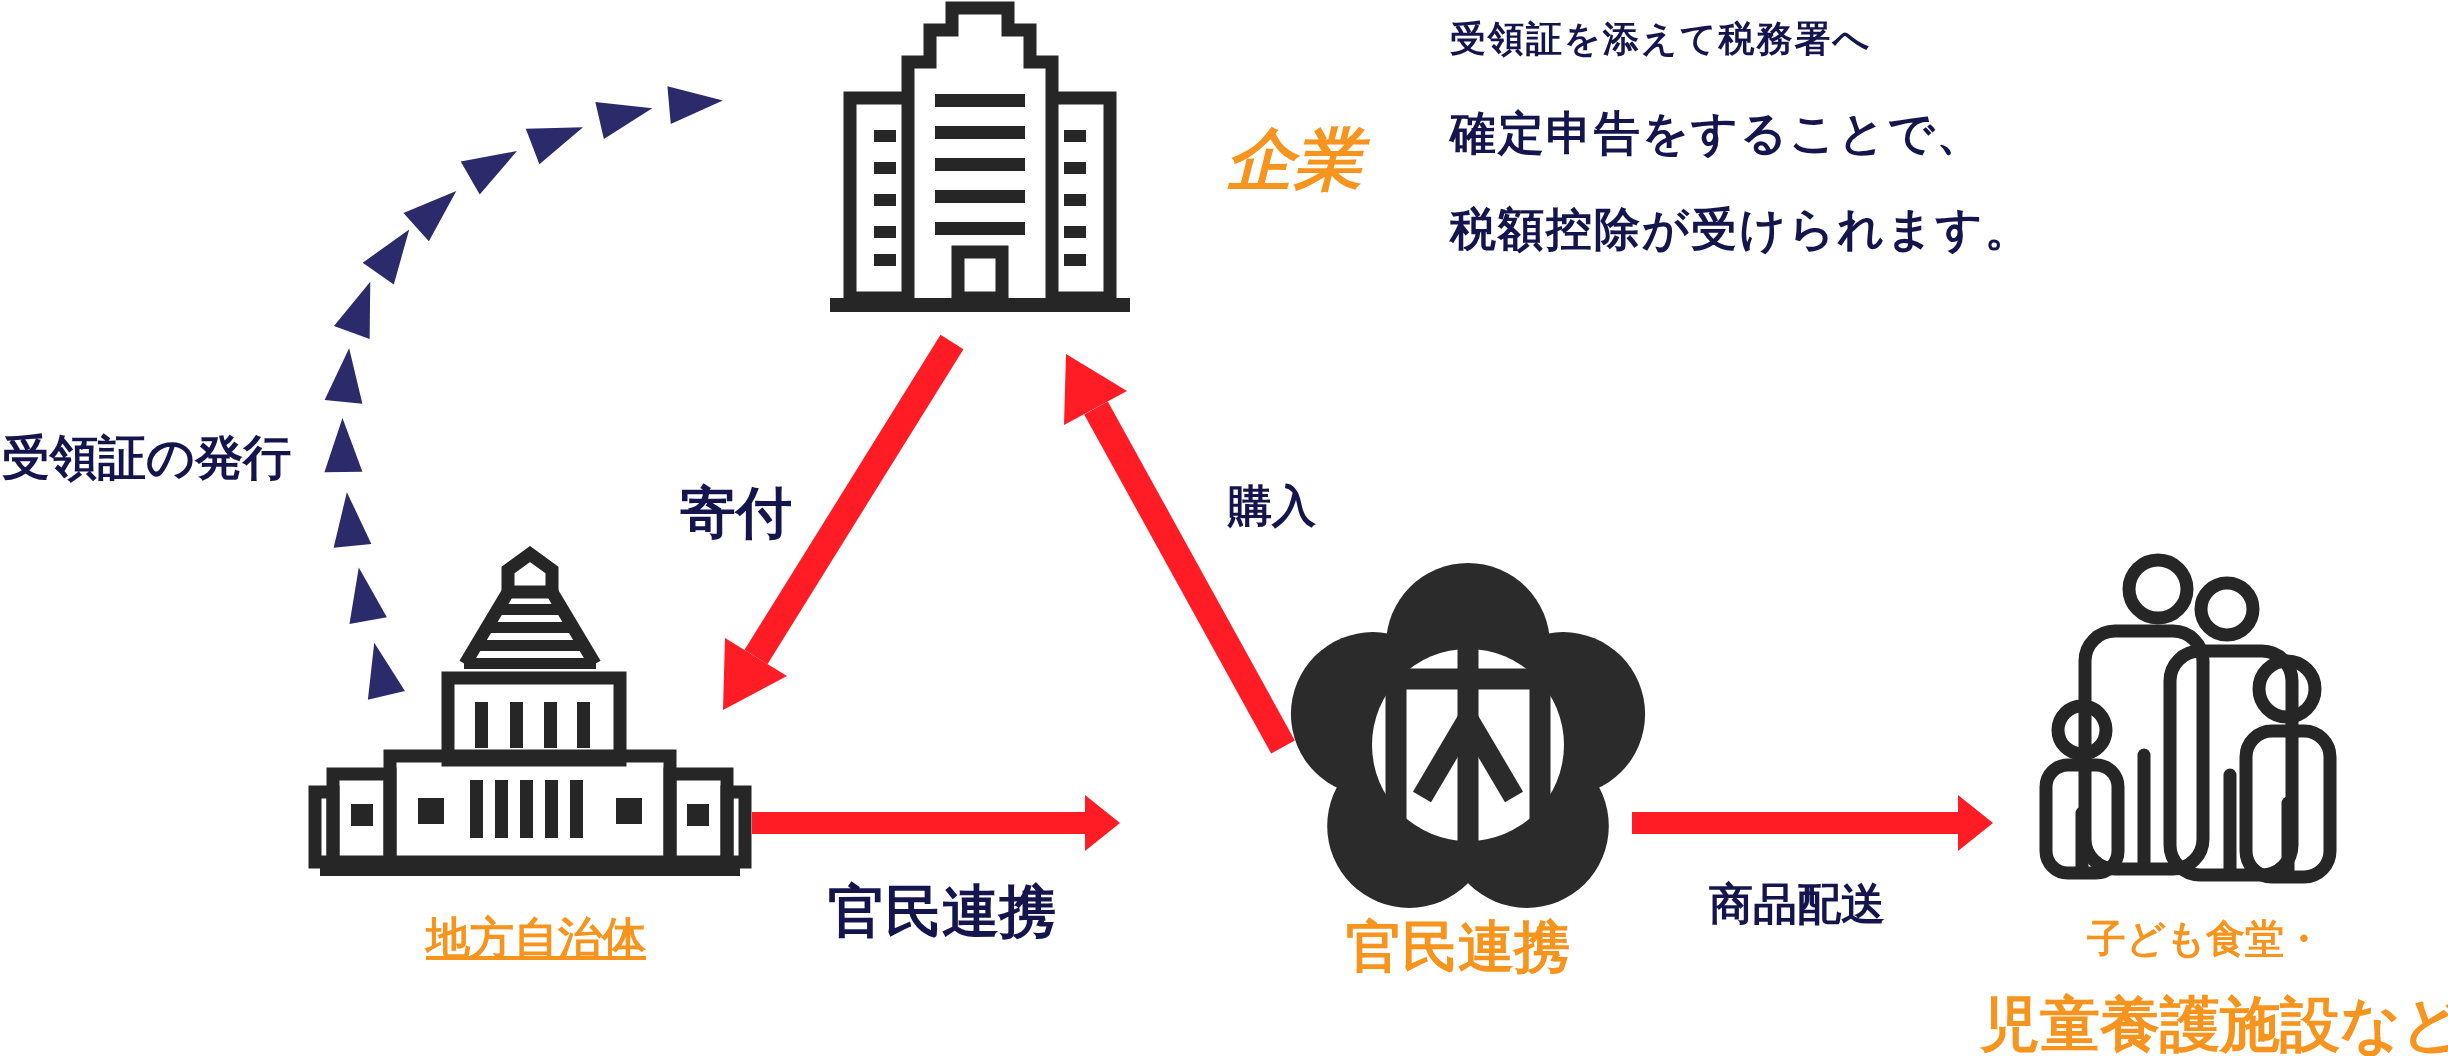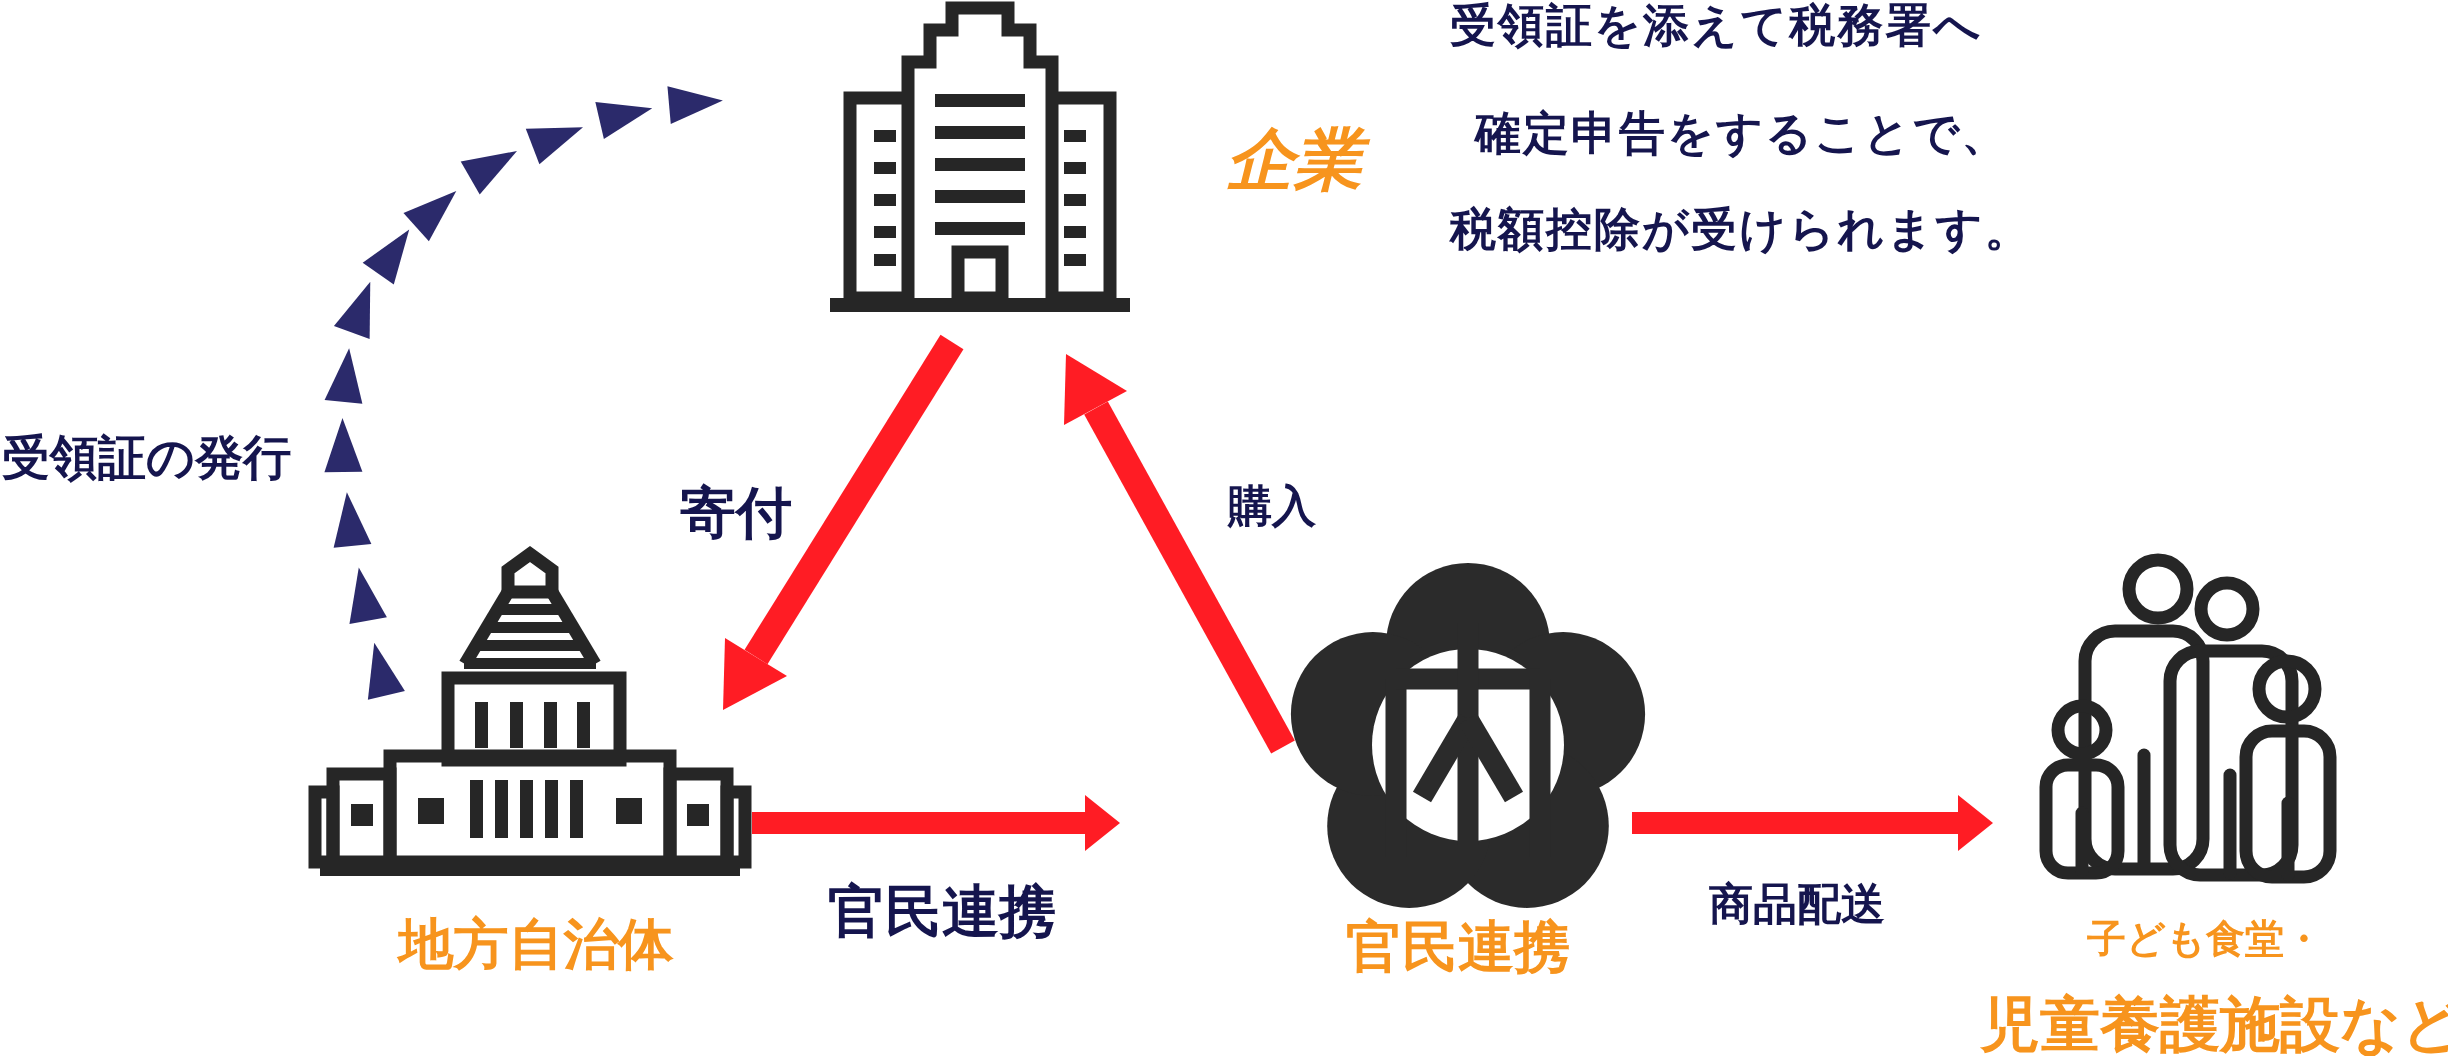--- a/index.html
+++ b/index.html
@@ -148,34 +148,34 @@
       <rect class="people" x="216" y="186" width="84" height="146" rx="26"></rect>
       <line class="people" x1="114" y1="210" x2="114" y2="322"></line>
       <line class="people" x1="200" y1="230" x2="200" y2="328"></line>
       <line class="people" x1="52" y1="268" x2="52" y2="326"></line>
       <line class="people" x1="258" y1="258" x2="258" y2="330"></line>
     </g>
   </svg>
 
   <div class="label orange" style="left:1226px;top:122px;font-size:68px;font-style:italic;">企業</div>
 
-  <div class="label orange center" style="left:336px;top:914px;width:400px;font-size:55px;">地方自治体</div>
+  <div class="label orange center" style="left:336px;top:914px;width:400px;font-size:44px;text-decoration:underline;">地方自治体</div>
 
   <div class="label orange center" style="left:1258px;top:916px;width:400px;font-size:56px;">官民連携</div>
 
   <div class="label orange center" style="left:1980px;top:918px;width:450px;font-size:39px;">子ども食堂・</div>
   <div class="label orange center" style="left:1980px;top:992px;width:450px;font-size:60px;">児童養護施設など</div>
 
   <div class="label navy" style="left:2px;top:432px;font-size:48px;">受領証の発行</div>
 
   <div class="label navy" style="left:680px;top:482px;font-size:56px;">寄付</div>
 
   <div class="label navy" style="left:1228px;top:482px;font-size:44px;">購入</div>
 
   <div class="label navy center" style="left:828px;top:880px;width:200px;font-size:57px;">官民連携</div>
 
   <div class="label navy center" style="left:1697px;top:880px;width:200px;font-size:44px;">商品配送</div>
 
-  <div class="label navy" style="left:1450px;top:0;font-size:46px;letter-spacing:2px;">受領証を添えて税務署へ</div>
-  <div class="label navy" style="left:1450px;top:108px;font-size:46px;letter-spacing:2px;margin-left:25px;">確定申告をすることで、</div>
+  <div class="label navy" style="left:1450px;top:20px;font-size:36px;letter-spacing:2px;font-family:Liberation Serif, serif;">受領証を添えて税務署へ</div>
+  <div class="label navy" style="left:1450px;top:108px;font-size:46px;letter-spacing:2px;">確定申告をすることで、</div>
   <div class="label navy" style="left:1450px;top:204px;font-size:46px;letter-spacing:2px;">税額控除が受けられます。</div>
 
 </div>
 
 </body></html>

